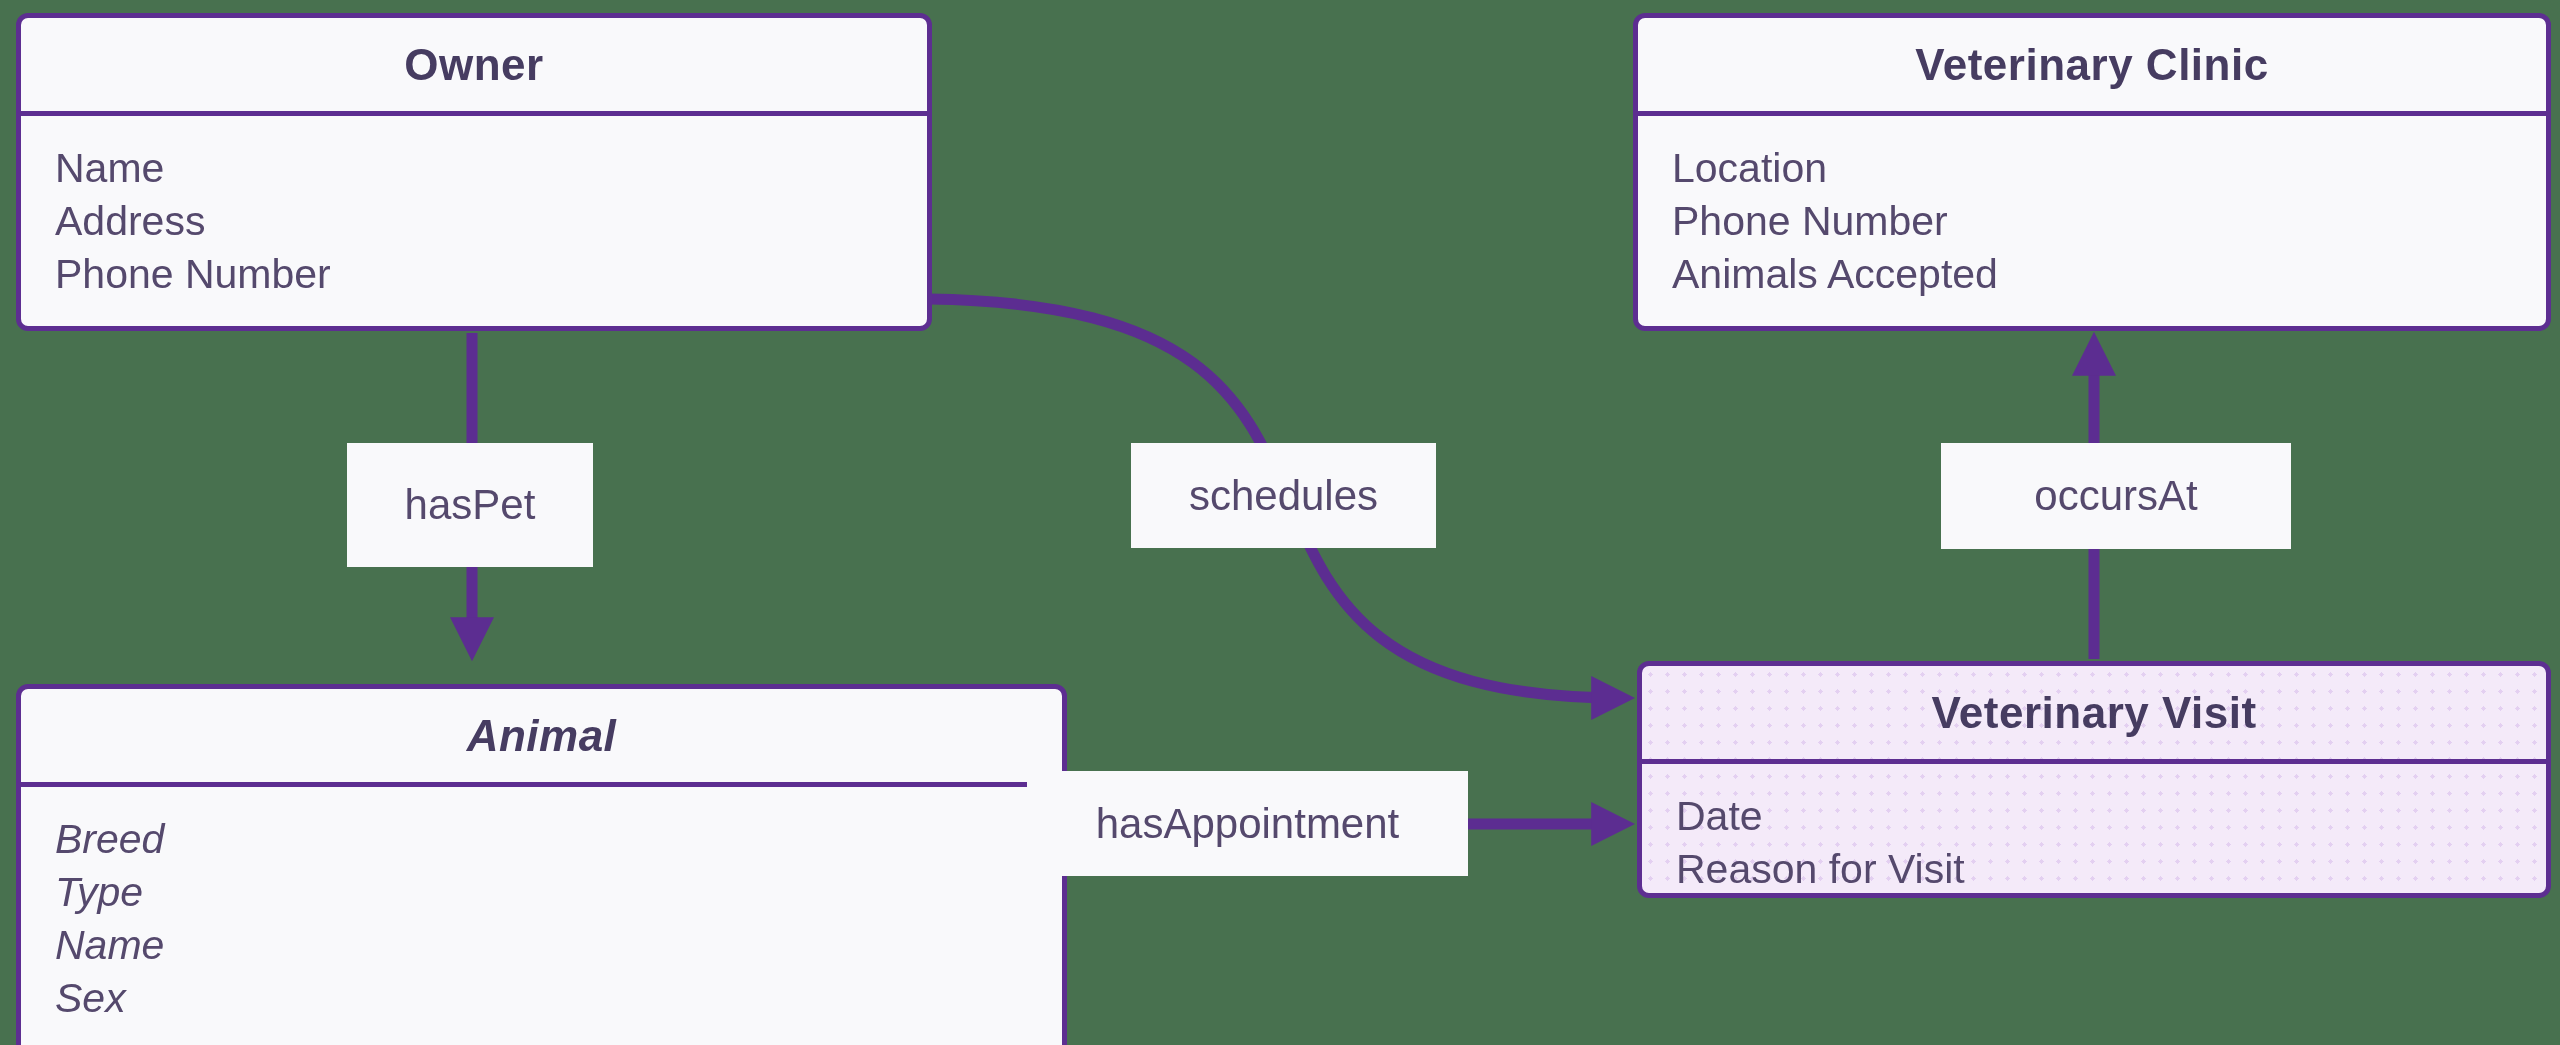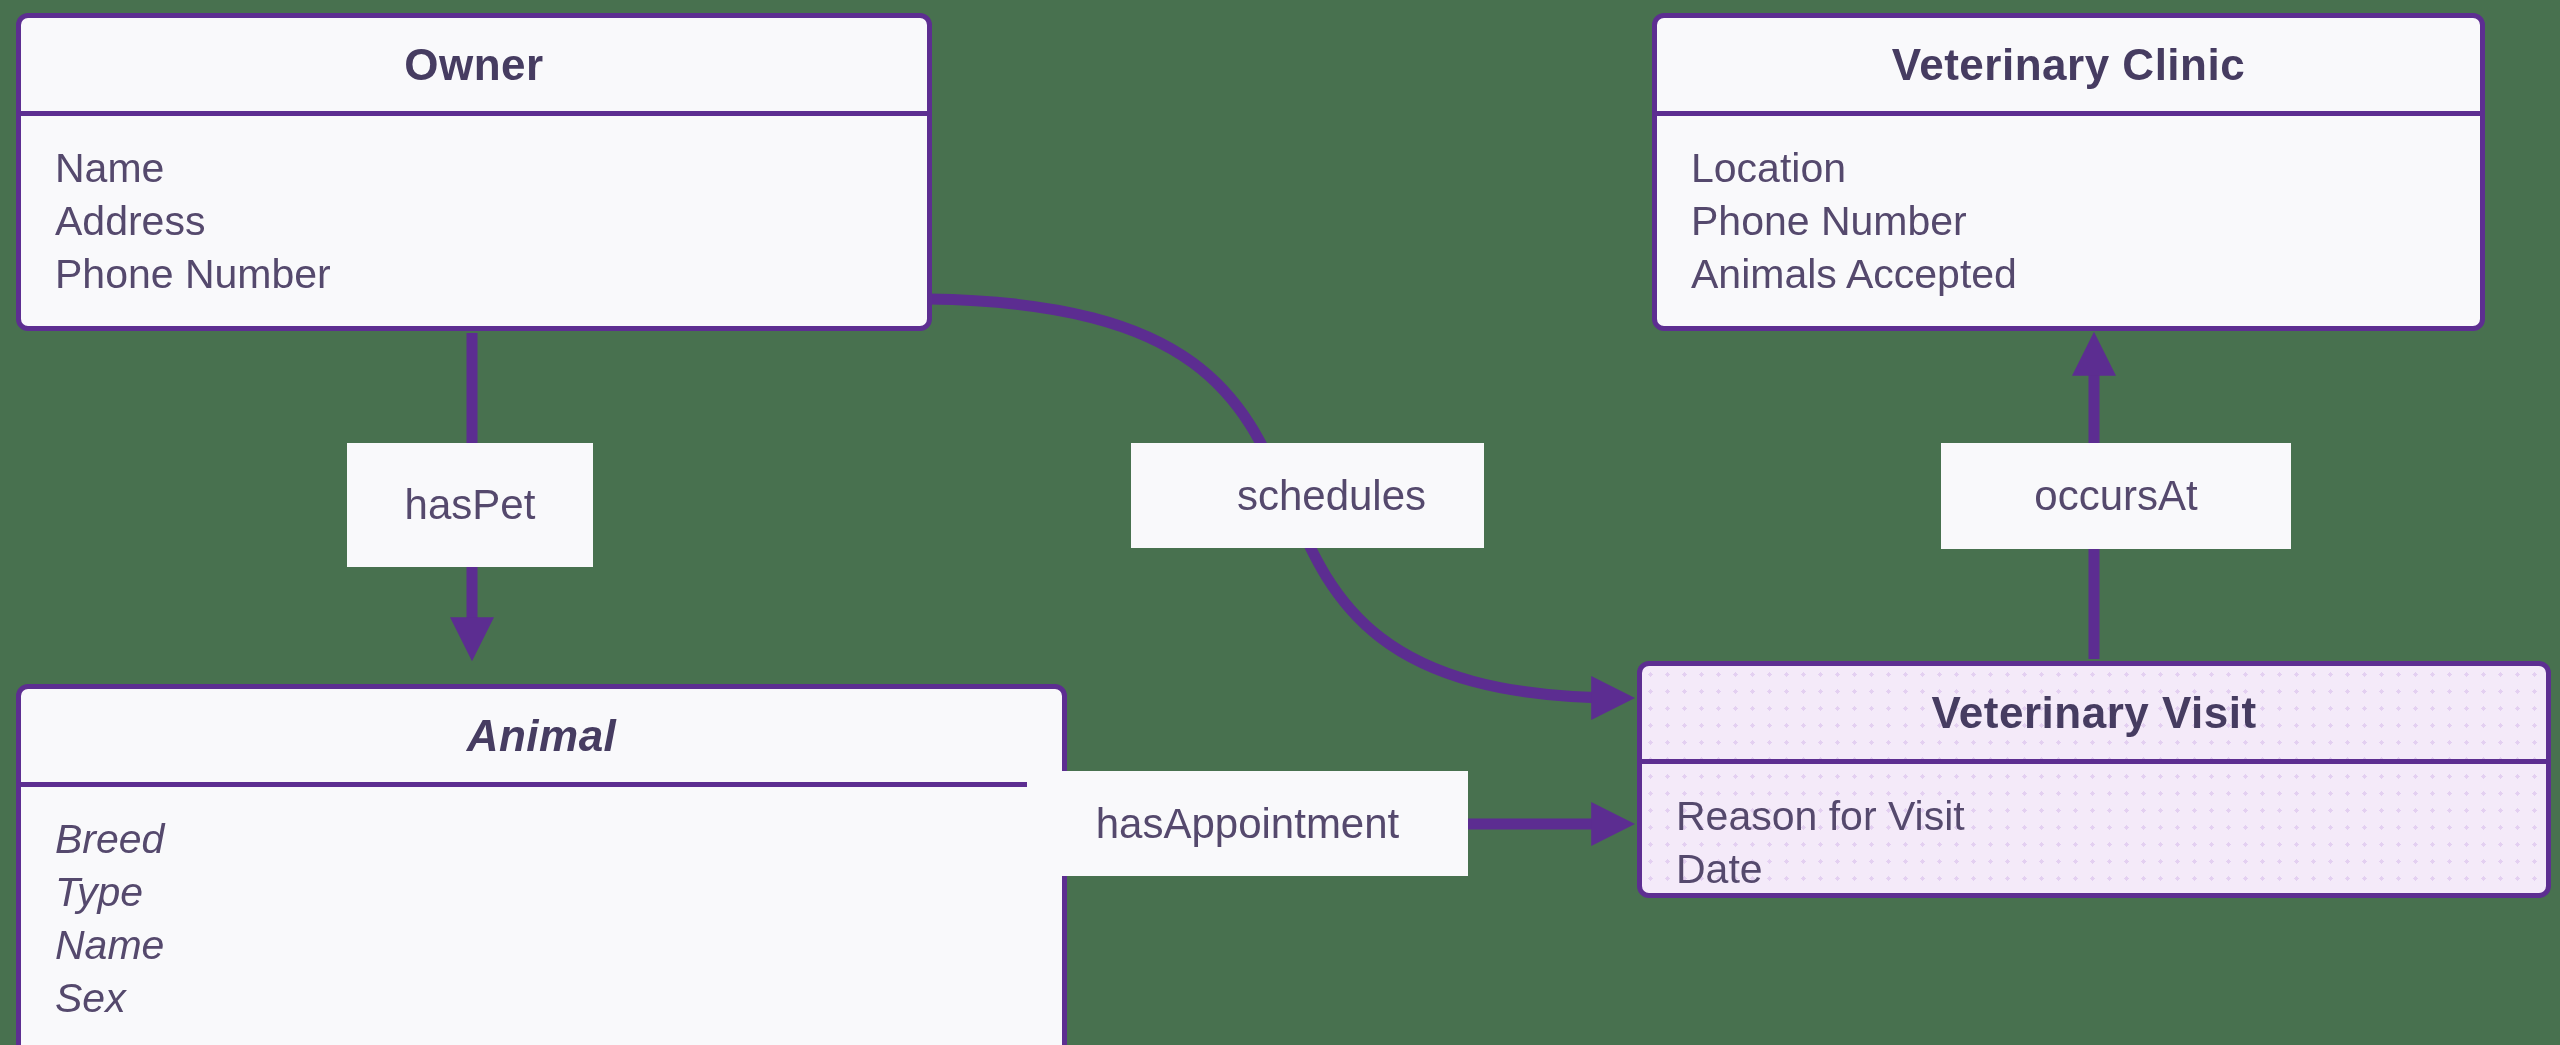--- a/index.html
+++ b/index.html
@@ -49,36 +49,36 @@
     color: var(--title-text, #463C61);
     border-bottom: 5px solid var(--border-purple, #5D2E91);
   }
   .entity-attrs {
     padding: 26px 52px 0 34px;
     font-size: 41px;
     line-height: 53px;
     color: var(--attr-text, #55496D);
   }
   #entity-owner  { left: 16px;   top: 13px;  width: 916px; height: 318px; }
-  #entity-clinic { left: 1633px; top: 13px;  width: 833px; height: 318px; margin-left: 19px; }
+  #entity-clinic { left: 1633px; top: 13px;  width: 918px; height: 318px; }
   #entity-animal { left: 16px;   top: 684px; width: 1051px; height: 384px; font-style: italic; }
   #entity-visit  { left: 1637px; top: 661px; width: 914px; height: 237px; }
 
   .edge-label {
     position: absolute;
     z-index: 3;
     background: var(--node-fill, #F9F9FB);
     display: flex;
     align-items: center;
     justify-content: center;
     font-size: 42px;
     color: var(--attr-text, #55496D);
   }
   #label-haspet         { left: 347px;  top: 443px; width: 246px; height: 124px; }
-  #label-schedules      { left: 1131px; top: 443px; width: 305px; height: 105px; padding-left: 48px; }
+  #label-schedules      { left: 1131px; top: 443px; width: 305px; height: 105px; }
   #label-occursat       { left: 1941px; top: 443px; width: 350px; height: 106px; }
   #label-hasappointment { left: 1027px; top: 771px; width: 441px; height: 105px; }
 </style>
 </head>
 <body>
 
 <div class="canvas">
 
   <svg class="edges" viewBox="0 0 2560 1045" xmlns="http://www.w3.org/2000/svg">
     <defs>
@@ -116,22 +116,22 @@
       <div>Breed</div>
       <div>Type</div>
       <div>Name</div>
       <div>Sex</div>
     </div>
   </div>
 
   <div class="entity highlighted" id="entity-visit">
     <div class="entity-title">Veterinary Visit</div>
     <div class="entity-attrs">
+      <div>Date</div>
       <div>Reason for Visit</div>
-      <div>Date</div>
       <div>Notes</div>
     </div>
   </div>
 
   <div class="edge-label" id="label-haspet">hasPet</div>
   <div class="edge-label" id="label-schedules">schedules</div>
   <div class="edge-label" id="label-occursat">occursAt</div>
   <div class="edge-label" id="label-hasappointment">hasAppointment</div>
 
 </div>

